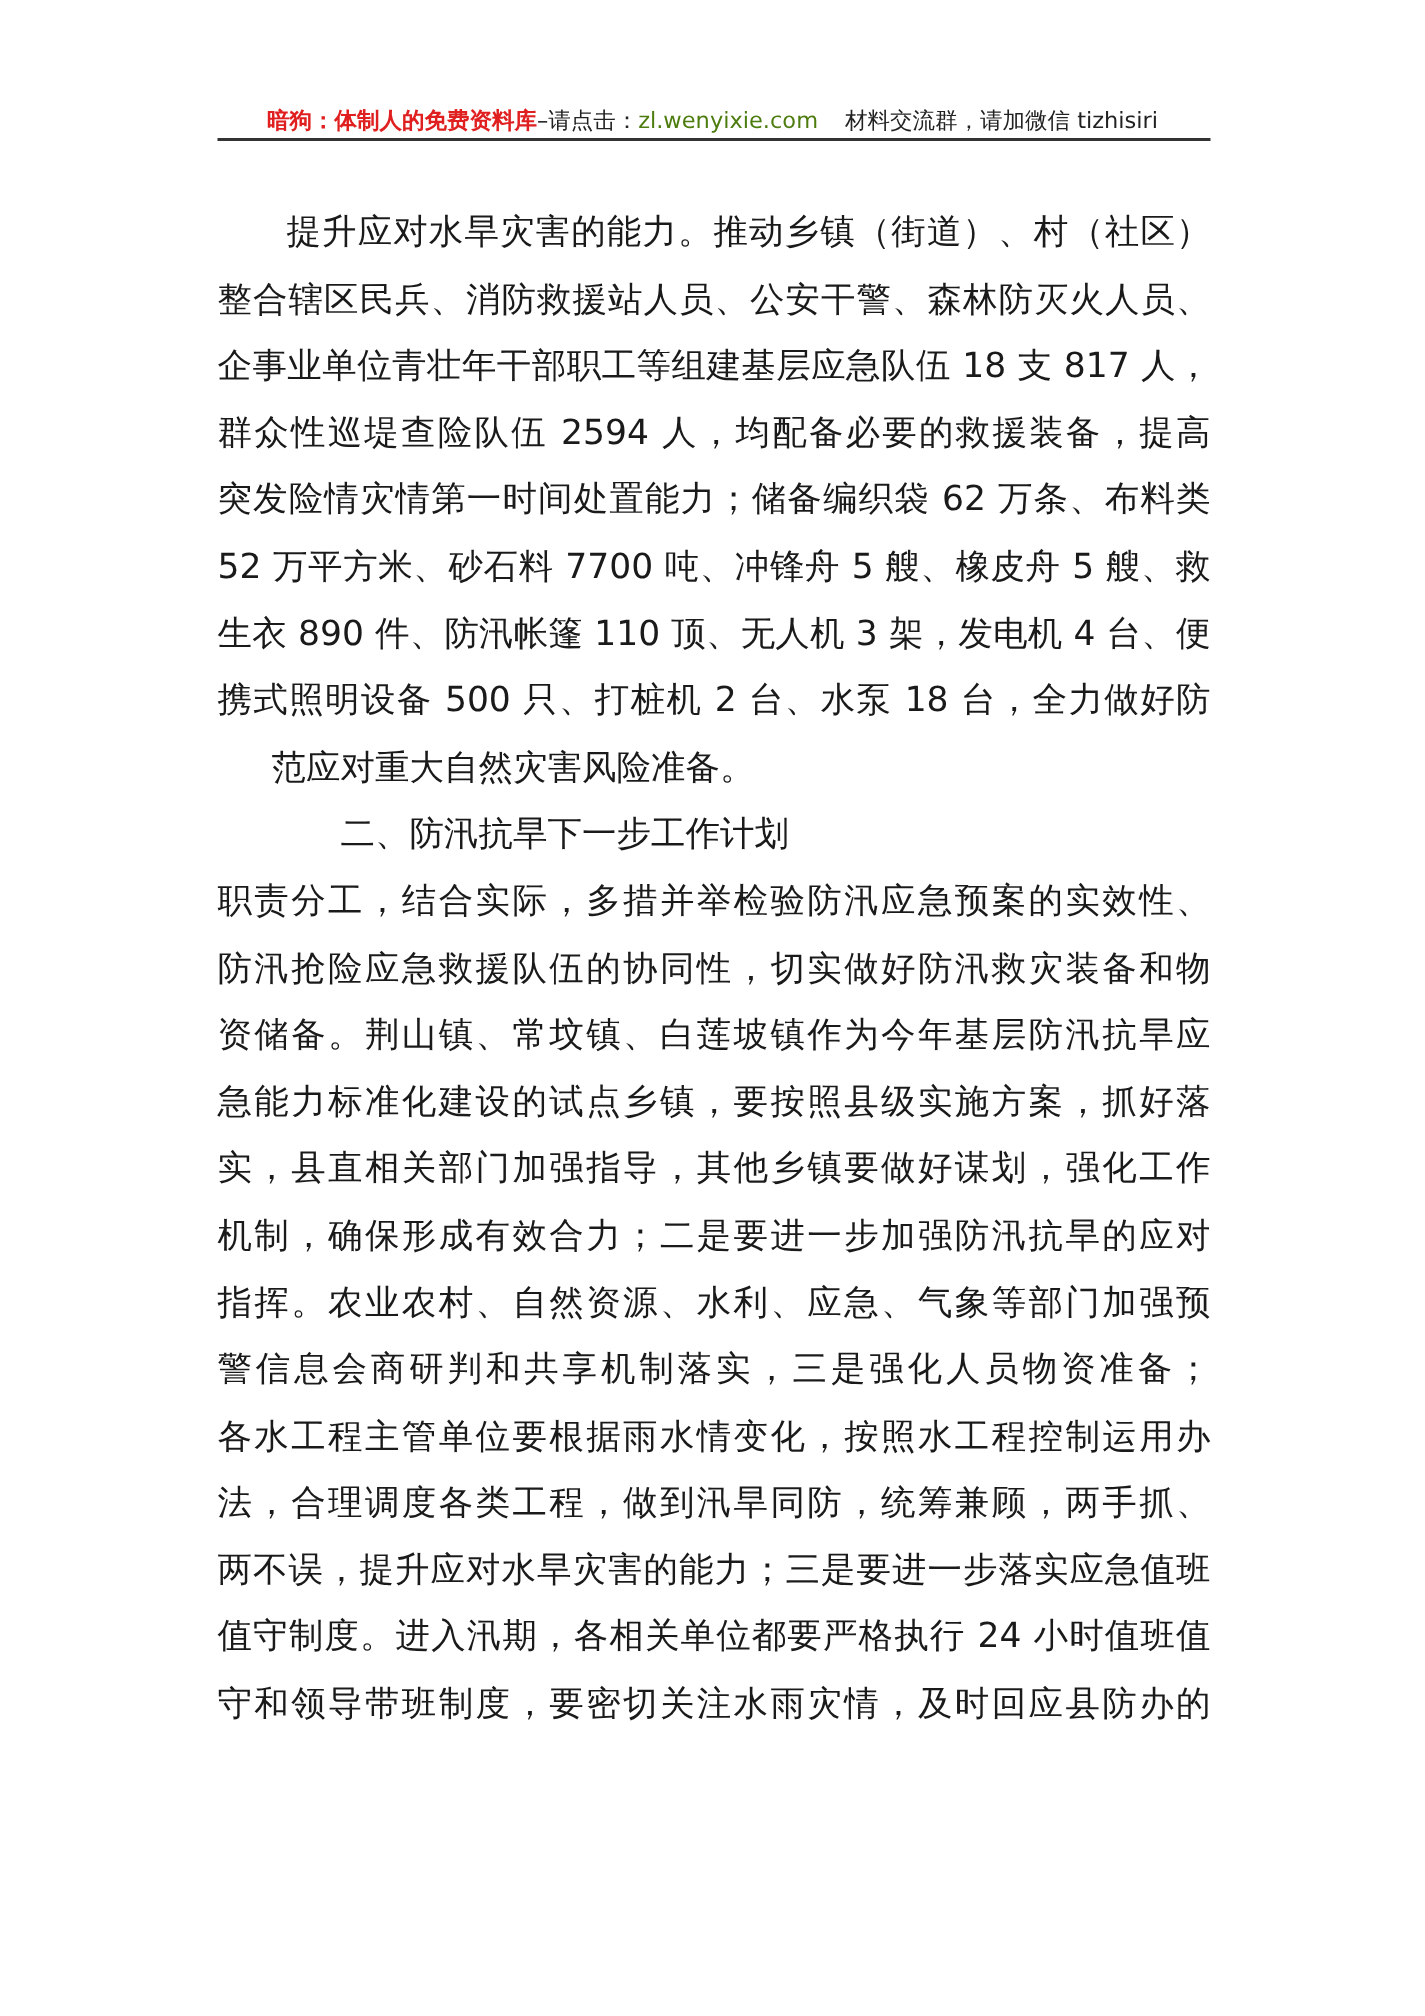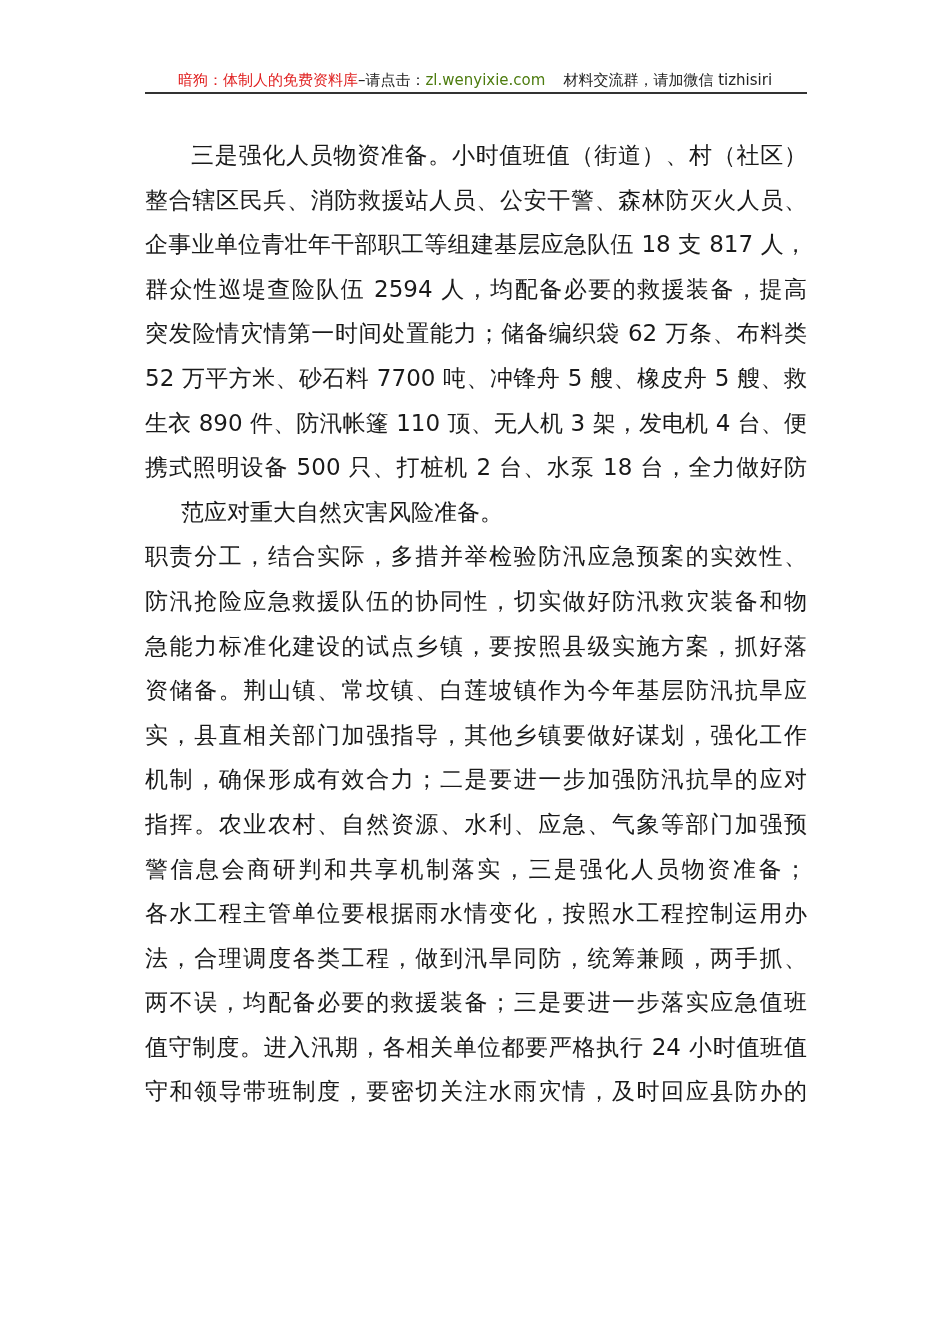--- a/index.html
+++ b/index.html
@@ -4,21 +4,21 @@
   <style>
     html, body { margin: 0; padding: 0; background: #ffffff; }
     body { width: 950px; height: 1344px; position: relative; overflow: hidden; }
     .page { position: absolute; left: 0; top: 0; width: 950px; height: 1344px; background: #fff; }
     .header {
       position: absolute; left: 145px; top: 68px; width: 660px; height: 24px;
       font-family: "DejaVu Sans", "Liberation Sans", sans-serif;
       font-size: 15px; line-height: 24px; white-space: nowrap; color: #222;
       text-align: center;
     }
-    .header .brand { color: #e02020; }
+    .header .brand { color: #e02020; font-weight: bold; }
     .header .link { color: #4d7c0f; }
     .header .gap { display: inline-block; width: 18px; }
     .rule {
       position: absolute; left: 145px; top: 92px; width: 662px; height: 2px; background: #333;
     }
     .body {
       position: absolute; left: 145px; top: 133px; width: 662px;
       font-family: "DejaVu Sans", "Liberation Sans", sans-serif;
       font-size: 23px; line-height: 44.6px; color: #1a1a1a;
     }
@@ -29,36 +29,37 @@
 </head>
 <body>
 
 <div class="page">
   <div class="header">
     <span class="brand">暗狗：体制人的免费资料库</span><span class="prompt">–请点击：</span><span class="link">zl.wenyixie.com</span><span class="gap"></span><span class="contact">材料交流群，请加微信 tizhisiri</span>
   </div>
   <div class="rule"></div>
 
   <div class="body">
-    <span class="line indent">三是强化人员物资准备。小时值班值（街道）、村（社区）</span>
+    <span class="line indent">提升应对水旱灾害的能力。推动乡镇（街道）、村（社区）</span>
     <span class="line">整合辖区民兵、消防救援站人员、公安干警、森林防灭火人员、</span>
     <span class="line">企事业单位青壮年干部职工等组建基层应急队伍 18 支 817 人，</span>
     <span class="line">群众性巡堤查险队伍 2594 人，均配备必要的救援装备，提高</span>
     <span class="line">突发险情灾情第一时间处置能力；储备编织袋 62 万条、布料类</span>
     <span class="line">52 万平方米、砂石料 7700 吨、冲锋舟 5 艘、橡皮舟 5 艘、救</span>
     <span class="line">生衣 890 件、防汛帐篷 110 顶、无人机 3 架，发电机 4 台、便</span>
     <span class="line">携式照明设备 500 只、打桩机 2 台、水泵 18 台，全力做好防</span>
     <span class="line last">范应对重大自然灾害风险准备。</span>
+    <span class="line indent last">二、防汛抗旱下一步工作计划</span>
     <span class="line">职责分工，结合实际，多措并举检验防汛应急预案的实效性、</span>
     <span class="line">防汛抢险应急救援队伍的协同性，切实做好防汛救灾装备和物</span>
+    <span class="line">资储备。荆山镇、常坟镇、白莲坡镇作为今年基层防汛抗旱应</span>
     <span class="line">急能力标准化建设的试点乡镇，要按照县级实施方案，抓好落</span>
-    <span class="line">资储备。荆山镇、常坟镇、白莲坡镇作为今年基层防汛抗旱应</span>
     <span class="line">实，县直相关部门加强指导，其他乡镇要做好谋划，强化工作</span>
     <span class="line">机制，确保形成有效合力；二是要进一步加强防汛抗旱的应对</span>
     <span class="line">指挥。农业农村、自然资源、水利、应急、气象等部门加强预</span>
     <span class="line">警信息会商研判和共享机制落实，三是强化人员物资准备；</span>
     <span class="line">各水工程主管单位要根据雨水情变化，按照水工程控制运用办</span>
     <span class="line">法，合理调度各类工程，做到汛旱同防，统筹兼顾，两手抓、</span>
-    <span class="line">两不误，均配备必要的救援装备；三是要进一步落实应急值班</span>
+    <span class="line">两不误，提升应对水旱灾害的能力；三是要进一步落实应急值班</span>
     <span class="line">值守制度。进入汛期，各相关单位都要严格执行 24 小时值班值</span>
     <span class="line">守和领导带班制度，要密切关注水雨灾情，及时回应县防办的</span>
   </div>
 </div>
 
 </body></html>

